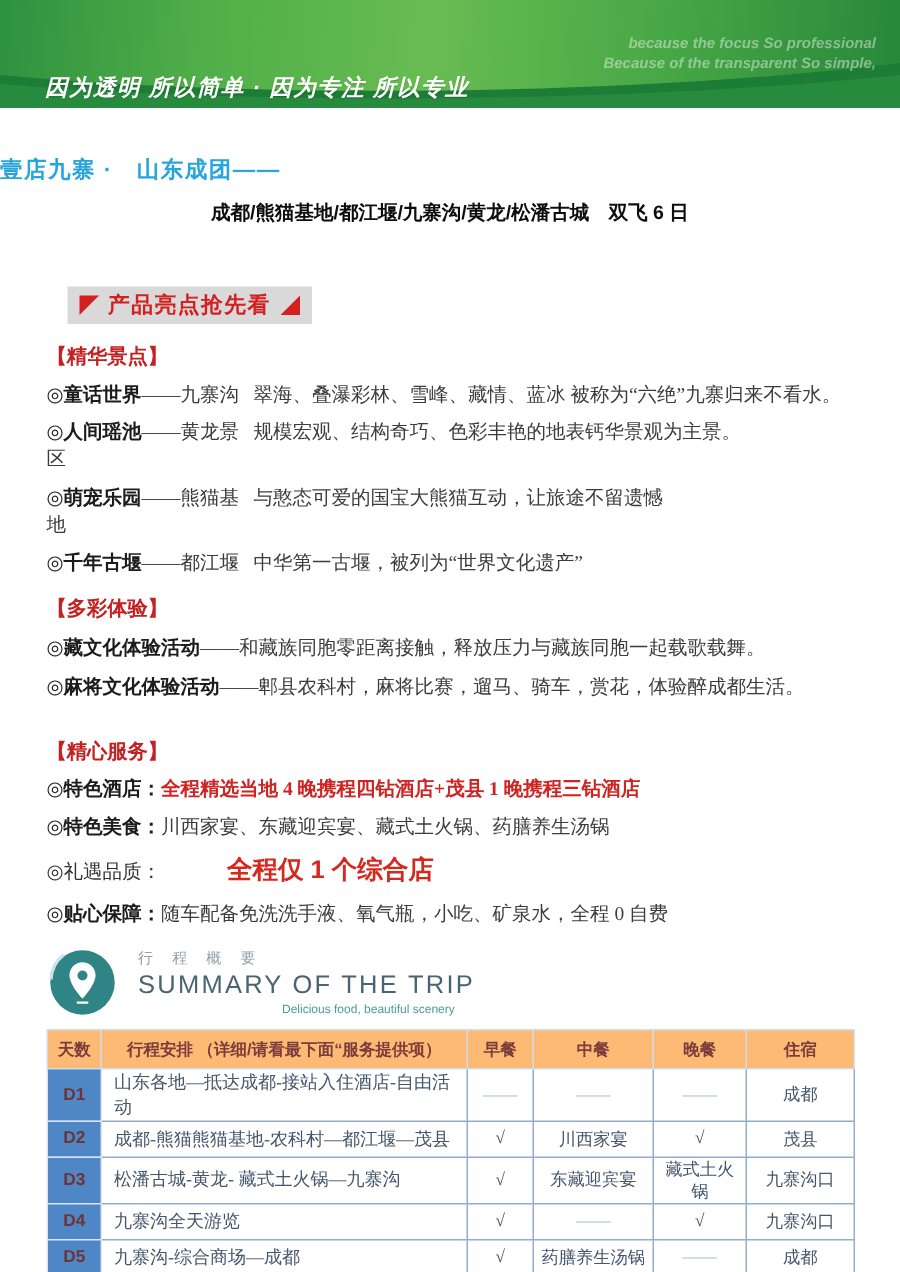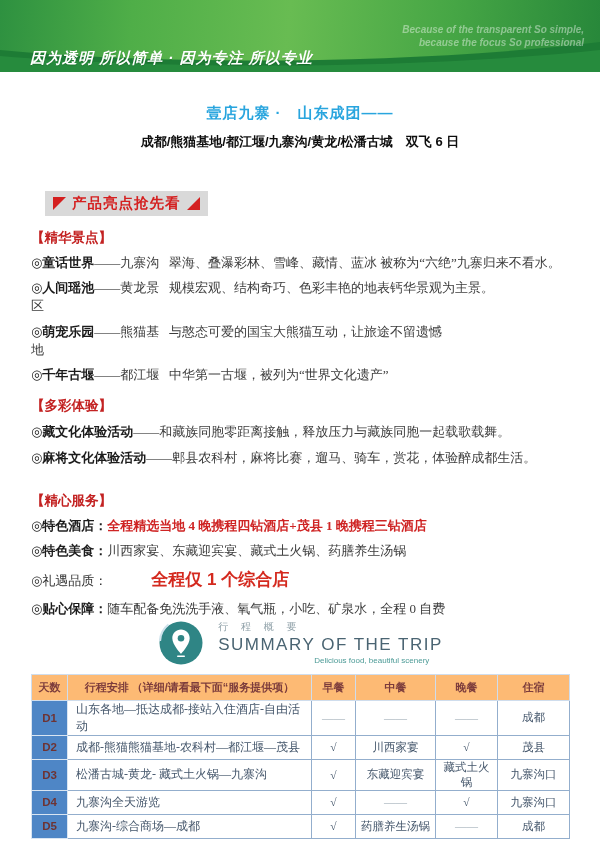--- a/index.html
+++ b/index.html
@@ -10,21 +10,21 @@
   }
   
   .banner{position:relative;height:72px;overflow:hidden;
     background:linear-gradient(95deg,#2e9140 0%,#4fae48 22%,#68bc52 48%,#46a645 75%,#27873a 100%);}
   .banner-wave{position:absolute;left:0;bottom:0;width:600px;height:72px;}
   .slogan-cn{position:absolute;left:30px;top:27px;color:#fff;font-size:15px;font-weight:bold;
     font-style:italic;letter-spacing:1px;text-shadow:0 1px 1px rgba(0,60,0,.25);margin-top:22px;}
   .slogan-en{position:absolute;right:16px;top:24px;text-align:right;font-style:italic;font-weight:bold;
     font-size:10px;line-height:1.25;color:rgba(255,255,255,.42);}
   
-  .title-blue{text-align:center;margin-top:32px;color:#29a5de;font-size:15px;font-weight:bold;letter-spacing:1px;}
+  .title-blue{text-align:left;margin-top:32px;color:#29a5de;font-size:15px;font-weight:bold;letter-spacing:1px;}
   .title-black{text-align:center;margin-top:10px;color:#0d0d0d;font-size:13px;font-weight:bold;}
   .content{padding:0 31px;}
   
   .hl-wrap{margin:40px 0 0 14px;}
   .hl-box{display:inline-flex;align-items:center;background:#d9d9d9;padding:3px 8px;}
   .flag-l{width:0;height:0;border-top:13px solid #d42020;border-right:13px solid transparent;margin-right:6px;}
   .flag-r{width:0;height:0;border-bottom:13px solid #d42020;border-left:13px solid transparent;margin-left:6px;}
   .hl-text{color:#d42020;font-size:14.5px;font-weight:bold;letter-spacing:1px;}
   .sec-title{color:#c32222;font-weight:bold;font-size:13.5px;margin-top:13px;}
   
@@ -37,21 +37,21 @@
   .exp-name{font-weight:bold;color:#1c1c1c;}
   .exp-desc{color:#3c3c3c;font-family:"Liberation Serif","DejaVu Serif",serif;}
   .svc-row{font-size:13px;margin-top:7px;line-height:1.45;display:flex;align-items:baseline;}
   .svc-name{color:#1c1c1c;font-weight:bold;flex:none;}
   .svc-name.plain{font-weight:normal;font-family:"Liberation Serif","DejaVu Serif",serif;color:#333;}
   .svc-desc.normal{color:#3c3c3c;font-family:"Liberation Serif","DejaVu Serif",serif;}
   .svc-desc.red{color:#cf2424;font-weight:bold;font-family:"Liberation Serif","DejaVu Serif",serif;}
   .svc-desc.red-big{color:#d4291e;font-weight:bold;font-size:17px;margin-left:44px;}
   
   .big-hdr{display:flex;align-items:center;}
-  .big-hdr.summary{justify-content:center;}
+  .big-hdr.summary{margin-top:12px;}
   .hdr-icon{flex:none;width:48px;height:48px;}
   .hdr-text{margin-left:13px;}
   .hdr-cn{font-size:10px;color:#8fa0a8;letter-spacing:5px;}
   .hdr-en{font-size:17px;color:#4a6472;letter-spacing:1.5px;margin-top:1px;}
   .hdr-sub{font-size:8px;color:#4d9b97;margin-top:1px;}
   .summary .hdr-sub{padding-left:96px;}
   
   table.itin{border-collapse:collapse;width:538px;margin-top:7px;table-layout:fixed;}
   table.itin th{background:#fdba74;color:#7c3c3c;font-weight:bold;font-size:11px;
     border:1px solid #cfdded;height:25px;padding:0;}
@@ -65,22 +65,22 @@
 </head>
 <body>
 
 <div class="banner">
   <svg class="banner-wave" viewBox="0 0 600 72" preserveAspectRatio="none">
     <path d="M0,50 C170,66 420,64 600,42 L600,72 L0,72 Z" fill="#1d7c35"></path>
     <path d="M0,56 C180,71 430,68 600,50 L600,72 L0,72 Z" fill="#2a9040" opacity="0.75"></path>
   </svg>
   <div class="slogan-cn">因为透明 所以简单 · 因为专注 所以专业</div>
   <div class="slogan-en">
+    <div>because the focus So professional</div>
     <div>Because of the transparent So simple,</div>
-    <div>because the focus So professional</div>
   </div>
 </div>
 
 <div class="title-blue">壹店九寨 ·　山东成团——</div>
 <div class="title-black">成都/熊猫基地/都江堰/九寨沟/黄龙/松潘古城　双飞 6 日</div>
 
 <div class="content">
 
   <div class="hl-wrap">
     <div class="hl-box">

